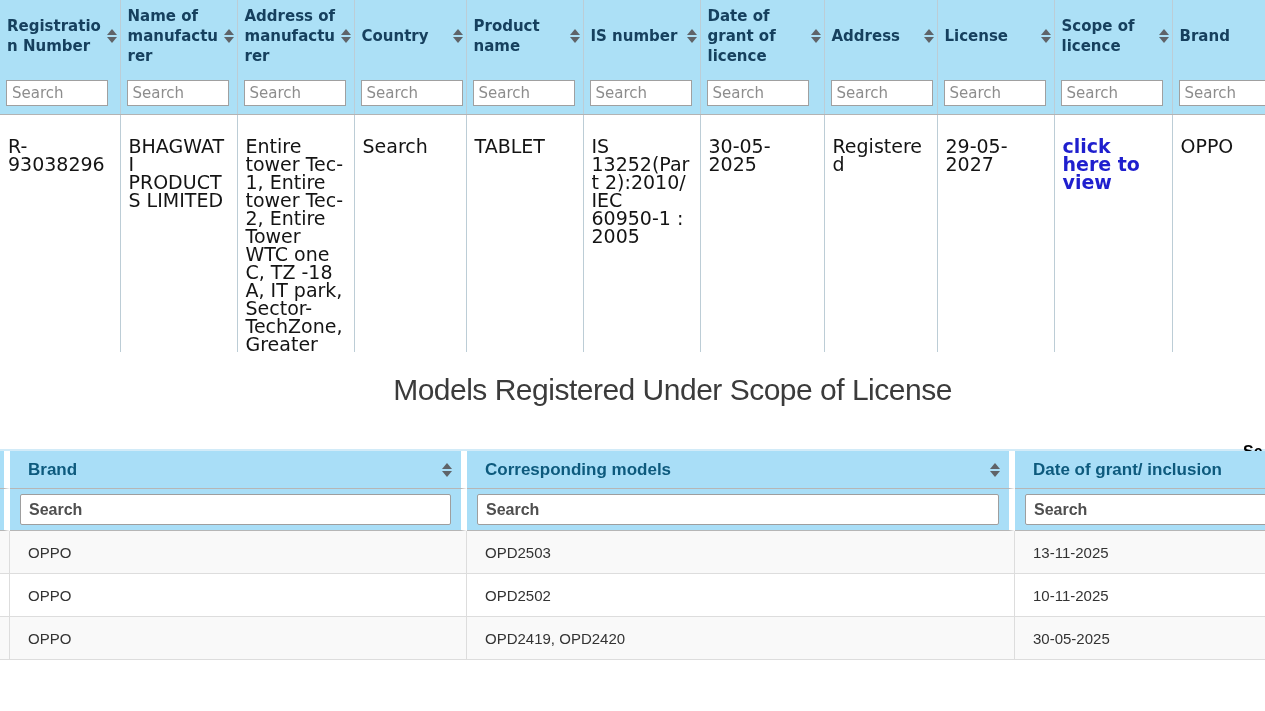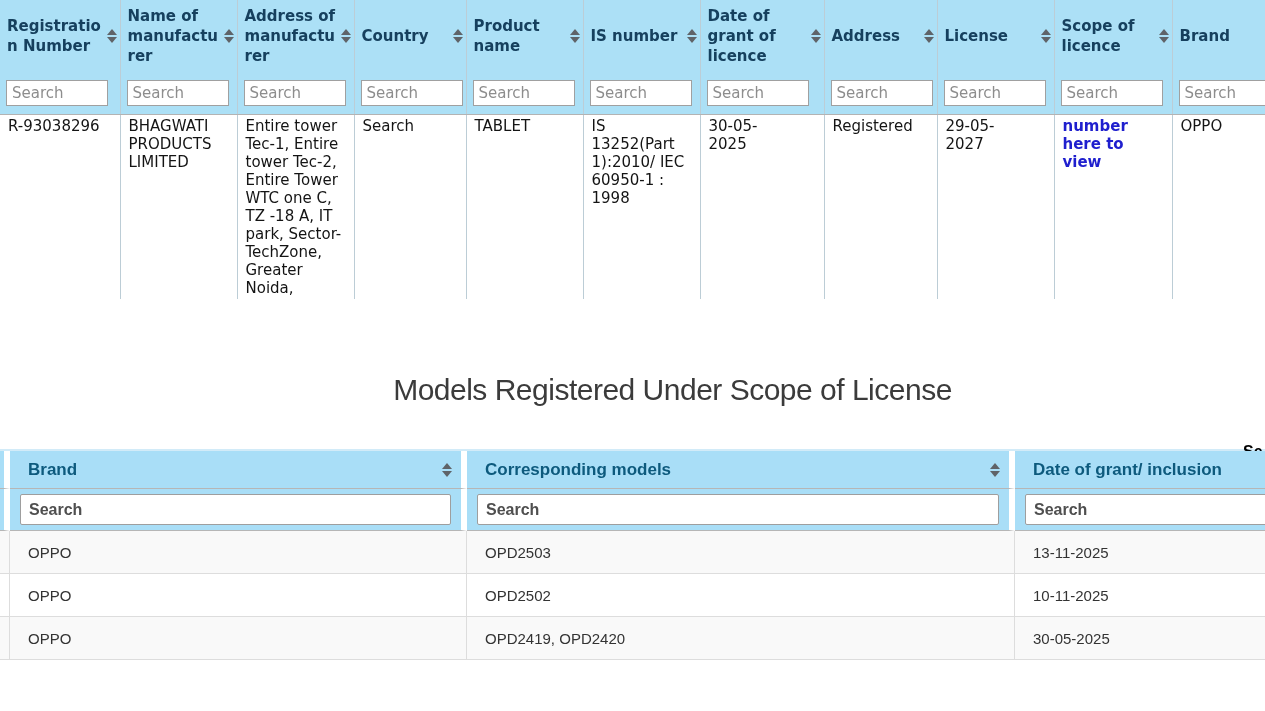--- a/index.html
+++ b/index.html
@@ -54,22 +54,22 @@
     background: #fff;
     font-family: "DejaVu Sans", sans-serif;
     font-size: 15px;
     padding: 0 5px;
     color: #222;
   }
   .t1 input.s1::placeholder { color: #8d8d8d; opacity: 1; }
   .t1 tbody td {
     background: #fff;
     vertical-align: top;
-    padding: 2px 8px;
-    font-size: 15px;
+    padding: 22px 8px;
+    font-size: 19px;
     line-height: 18px;
     color: #141414;
     overflow-wrap: break-word;
   }
   .force-narrow { display: inline-block; max-width: 70px; }
   a.scope-link {
     display: inline-block;
     max-width: 86px;
     color: #1f1fce;
     font-weight: bold;
@@ -240,25 +240,25 @@
         <th><input class="s1" type="text" placeholder="Search" style=""></th>
       </tr>
     </thead>
     <tbody>
       <tr>
         <td>R-93038296</td>
         <td>BHAGWATI PRODUCTS LIMITED</td>
         <td>Entire tower Tec-1, Entire tower Tec-2, Entire Tower WTC one C, TZ -18 A, IT park, Sector-TechZone, Greater Noida,</td>
         <td>Search</td>
         <td>TABLET</td>
-        <td>IS 13252(Part 1):2010/ IEC 60950-1 : 1998</td>
+        <td>IS 13252(Part 2):2010/ IEC 60950-1 : 2005</td>
         <td><span class="force-narrow">30-05-2025</span></td>
         <td>Registered</td>
         <td><span class="force-narrow">29-05-2027</span></td>
-        <td><a class="scope-link">number here to view</a></td>
+        <td><a class="scope-link">click here to view</a></td>
         <td>OPPO</td>
       </tr>
     </tbody>
   </table>
 </div>
 
 <div class="sec2">
   <div class="sec2-inner">
     <h2 class="sec-title">Models Registered Under Scope of License</h2>
   </div>

